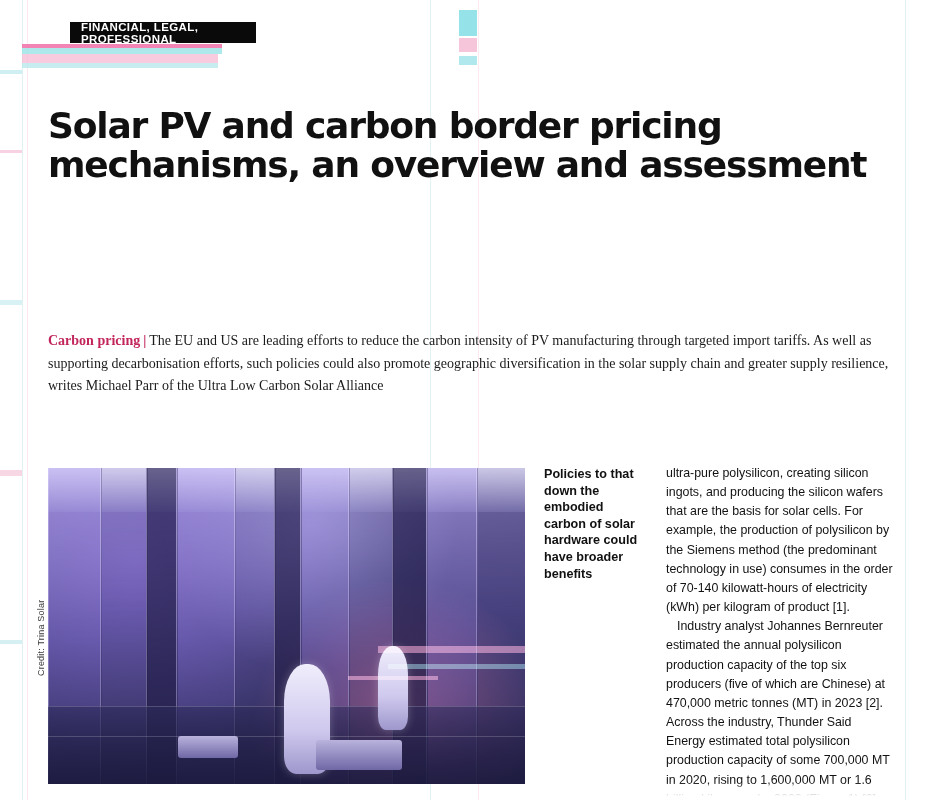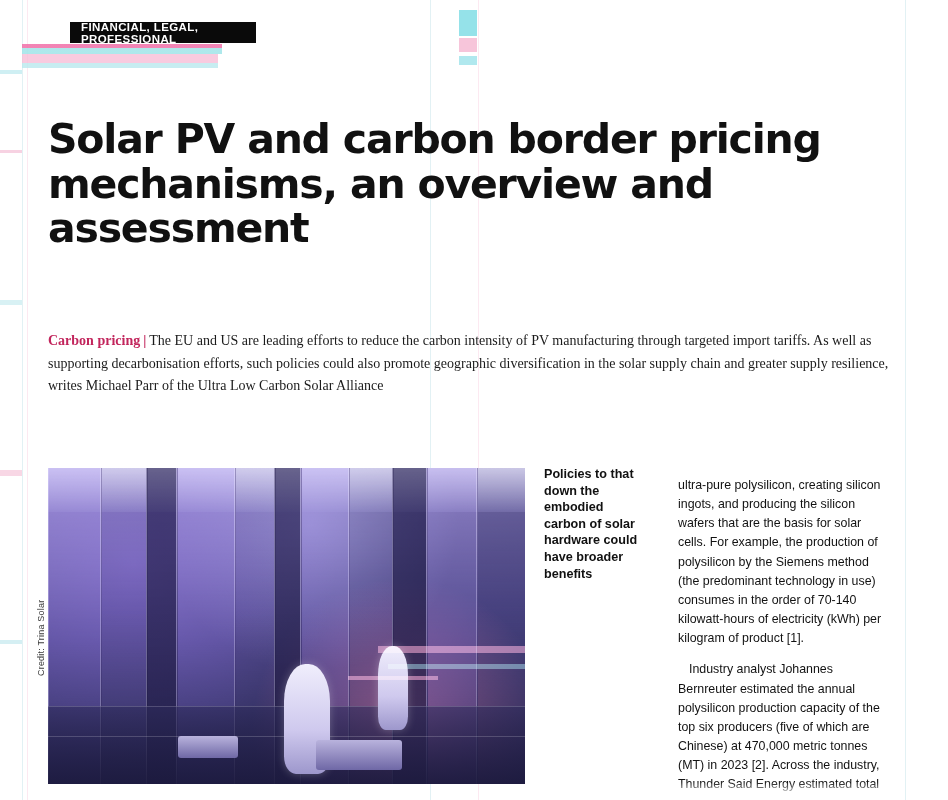--- a/index.html
+++ b/index.html
@@ -88,25 +88,25 @@
     top: 0;
     width: 1px;
     height: 800px;
     background: rgba(160, 210, 220, .30);
   }
   .scanline.pinkish { background: rgba(245, 175, 205, .28); }
 
   
   .headline {
     position: absolute;
-    left: 48px; top: 90px;
+    left: 48px; top: 83px;
     width: 830px;
     font-family: "DejaVu Sans", sans-serif;
     font-weight: bold;
-    font-size: 41px;
+    font-size: 36px;
     line-height: 1.08;
     letter-spacing: -1.2px;
     color: #111111;
   }
 
   
   .standfirst {
     position: absolute;
     left: 48px; top: 330px;
     width: 845px;
@@ -213,21 +213,21 @@
   
   .bodycol {
     position: absolute;
     left: 666px; top: 464px;
     width: 228px;
     font-family: "Liberation Sans", sans-serif;
     font-size: 12.4px;
     line-height: 1.545;
     color: #121212;
   }
-  .bodycol p { margin: 12px; }
+  .bodycol p { margin: 0; }
   .bodycol p.indent { text-indent: 11px; }
   .fade-bottom {
     position: absolute;
     left: 660px; top: 782px;
     width: 240px; height: 18px;
     background: linear-gradient(180deg, rgba(255,255,255,0), #ffffff 80%);
   }
 </style>
 </head>
 <body>

